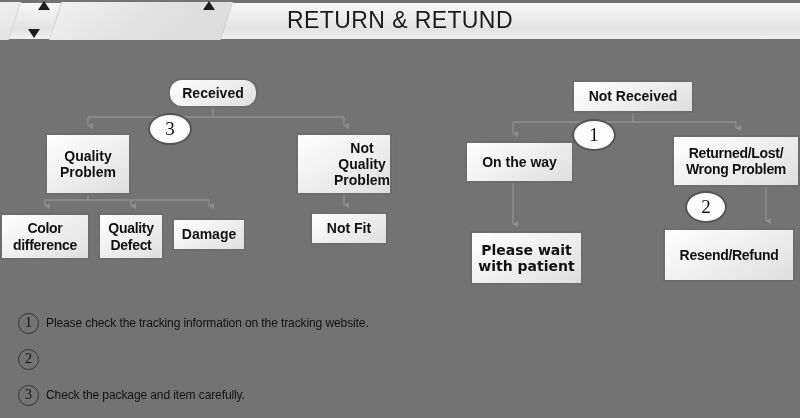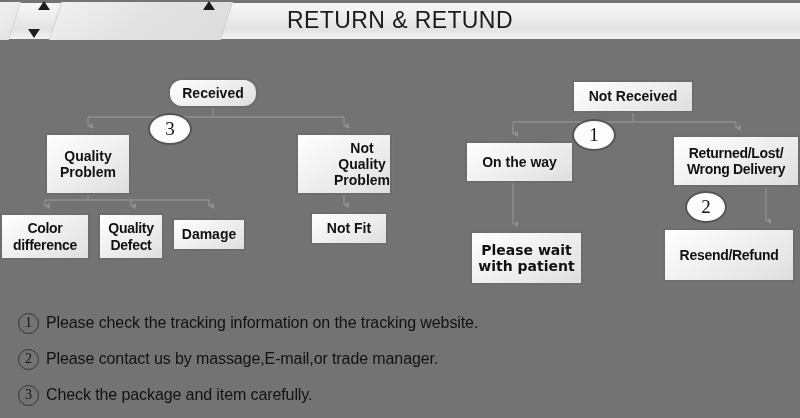--- a/index.html
+++ b/index.html
@@ -135,21 +135,21 @@
     border-radius: 50%;
     display: flex;
     align-items: center;
     justify-content: center;
     font-size: 14px;
     font-family: "Liberation Serif", serif;
     color: #111111;
     margin-right: 7px;
   }
   .note-text {
-    font-size: 16px;
+    font-size: 12px;
     color: #121212;
     font-family: "Liberation Sans", sans-serif;
     letter-spacing: -0.1px;
   }
 </style>
 </head>
 <body>
 
 <div id="page">
 
@@ -215,37 +215,36 @@
 
   <div class="fbox" style="left:310px; top:212px; width:78px; height:33px;">Not Fit</div>
 
   <div class="fbox" style="left:572px; top:80px; width:122px; height:33px;">Not  Received</div>
 
   <div class="badge" style="left:572px; top:119px; width:44px; height:32px;">1</div>
 
   <div class="fbox" style="left:465px; top:141px; width:109px; height:42px;">On the way</div>
 
   <div class="fbox tight" style="left:672px; top:135px; width:128px; height:52px;">Returned/Lost/
-Wrong Delivery</div>
+Wrong Problem</div>
 
   <div class="badge" style="left:685px; top:191px; width:42px; height:32px;">2</div>
 
   <div class="fbox soft" style="left:470px; top:231px; width:113px; height:54px;">Please wait
 with patient</div>
 
   <div class="fbox tight" style="left:663px; top:228px; width:132px; height:54px;">Resend/Refund</div>
 
   <div class="notes">
     <div class="note-row">
       <div class="note-badge">1</div>
       <div class="note-text">Please check the tracking information on the tracking website.</div>
     </div>
     <div class="note-row">
       <div class="note-badge">2</div>
-      <div class="note-text">Please contact us by  massage,E-mail,or trade manager.</div>
     </div>
     <div class="note-row">
       <div class="note-badge">3</div>
       <div class="note-text">Check the package and item carefully.</div>
     </div>
   </div>
 
 </div>
 
 </body></html>

